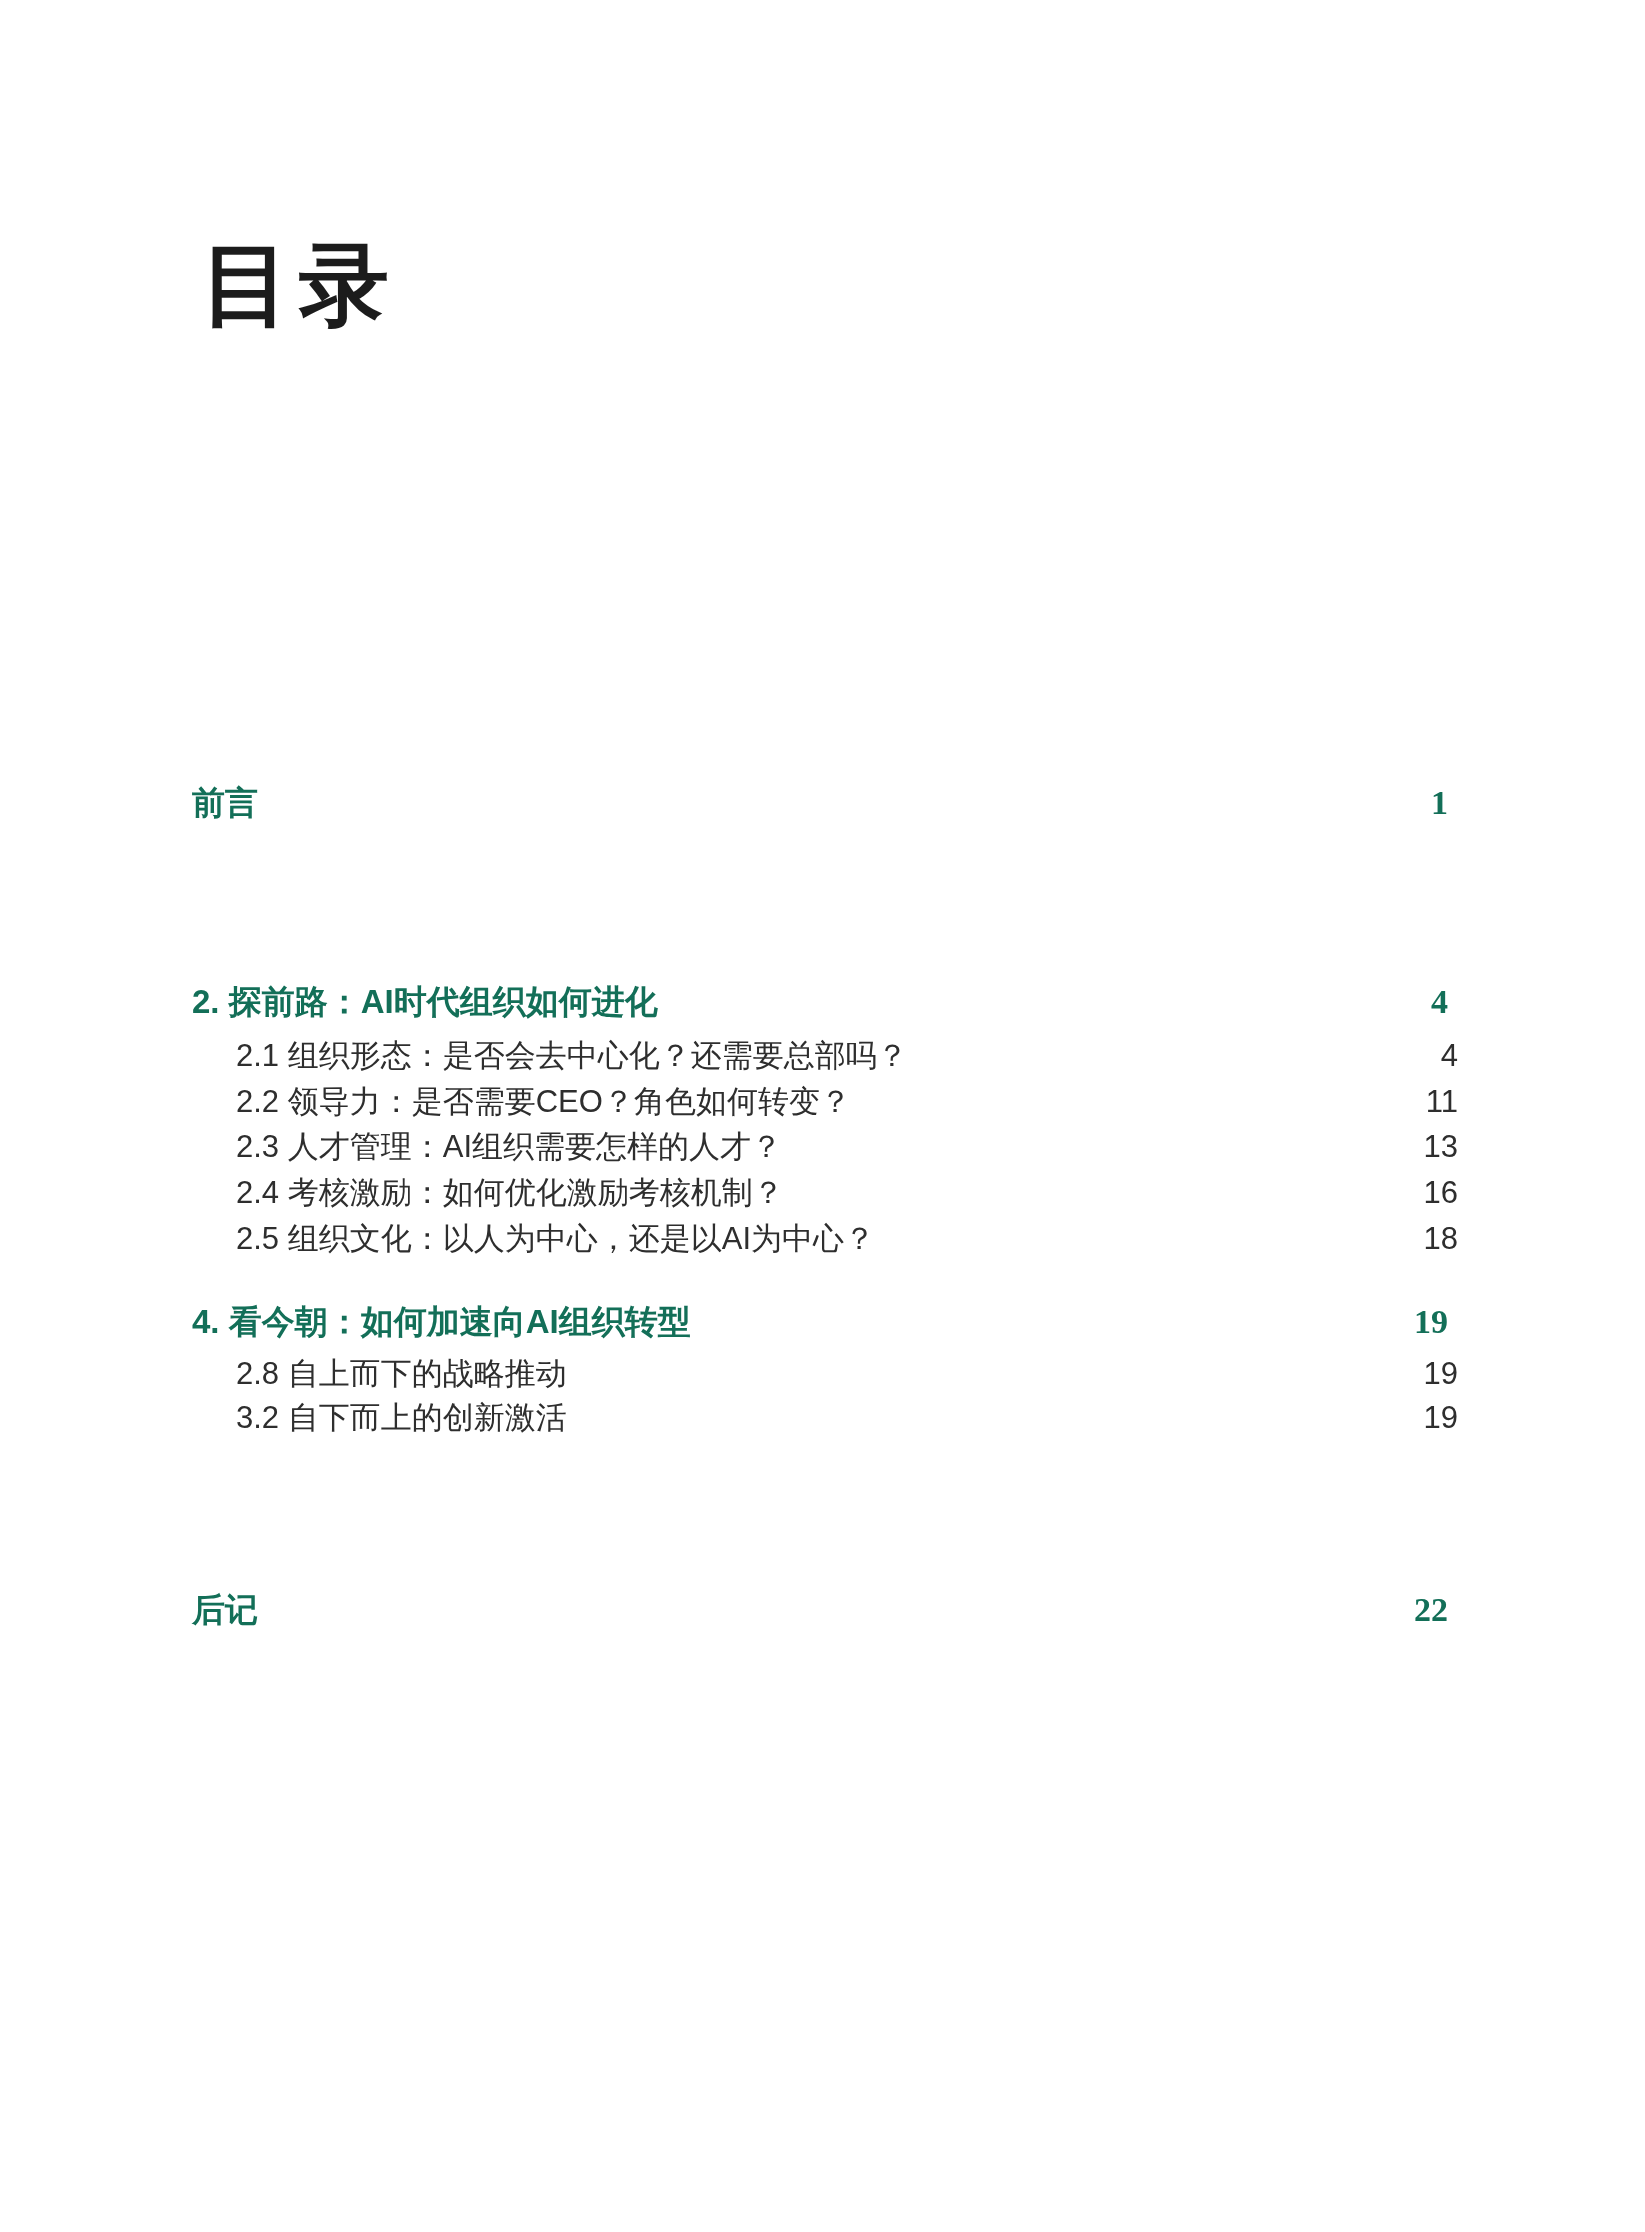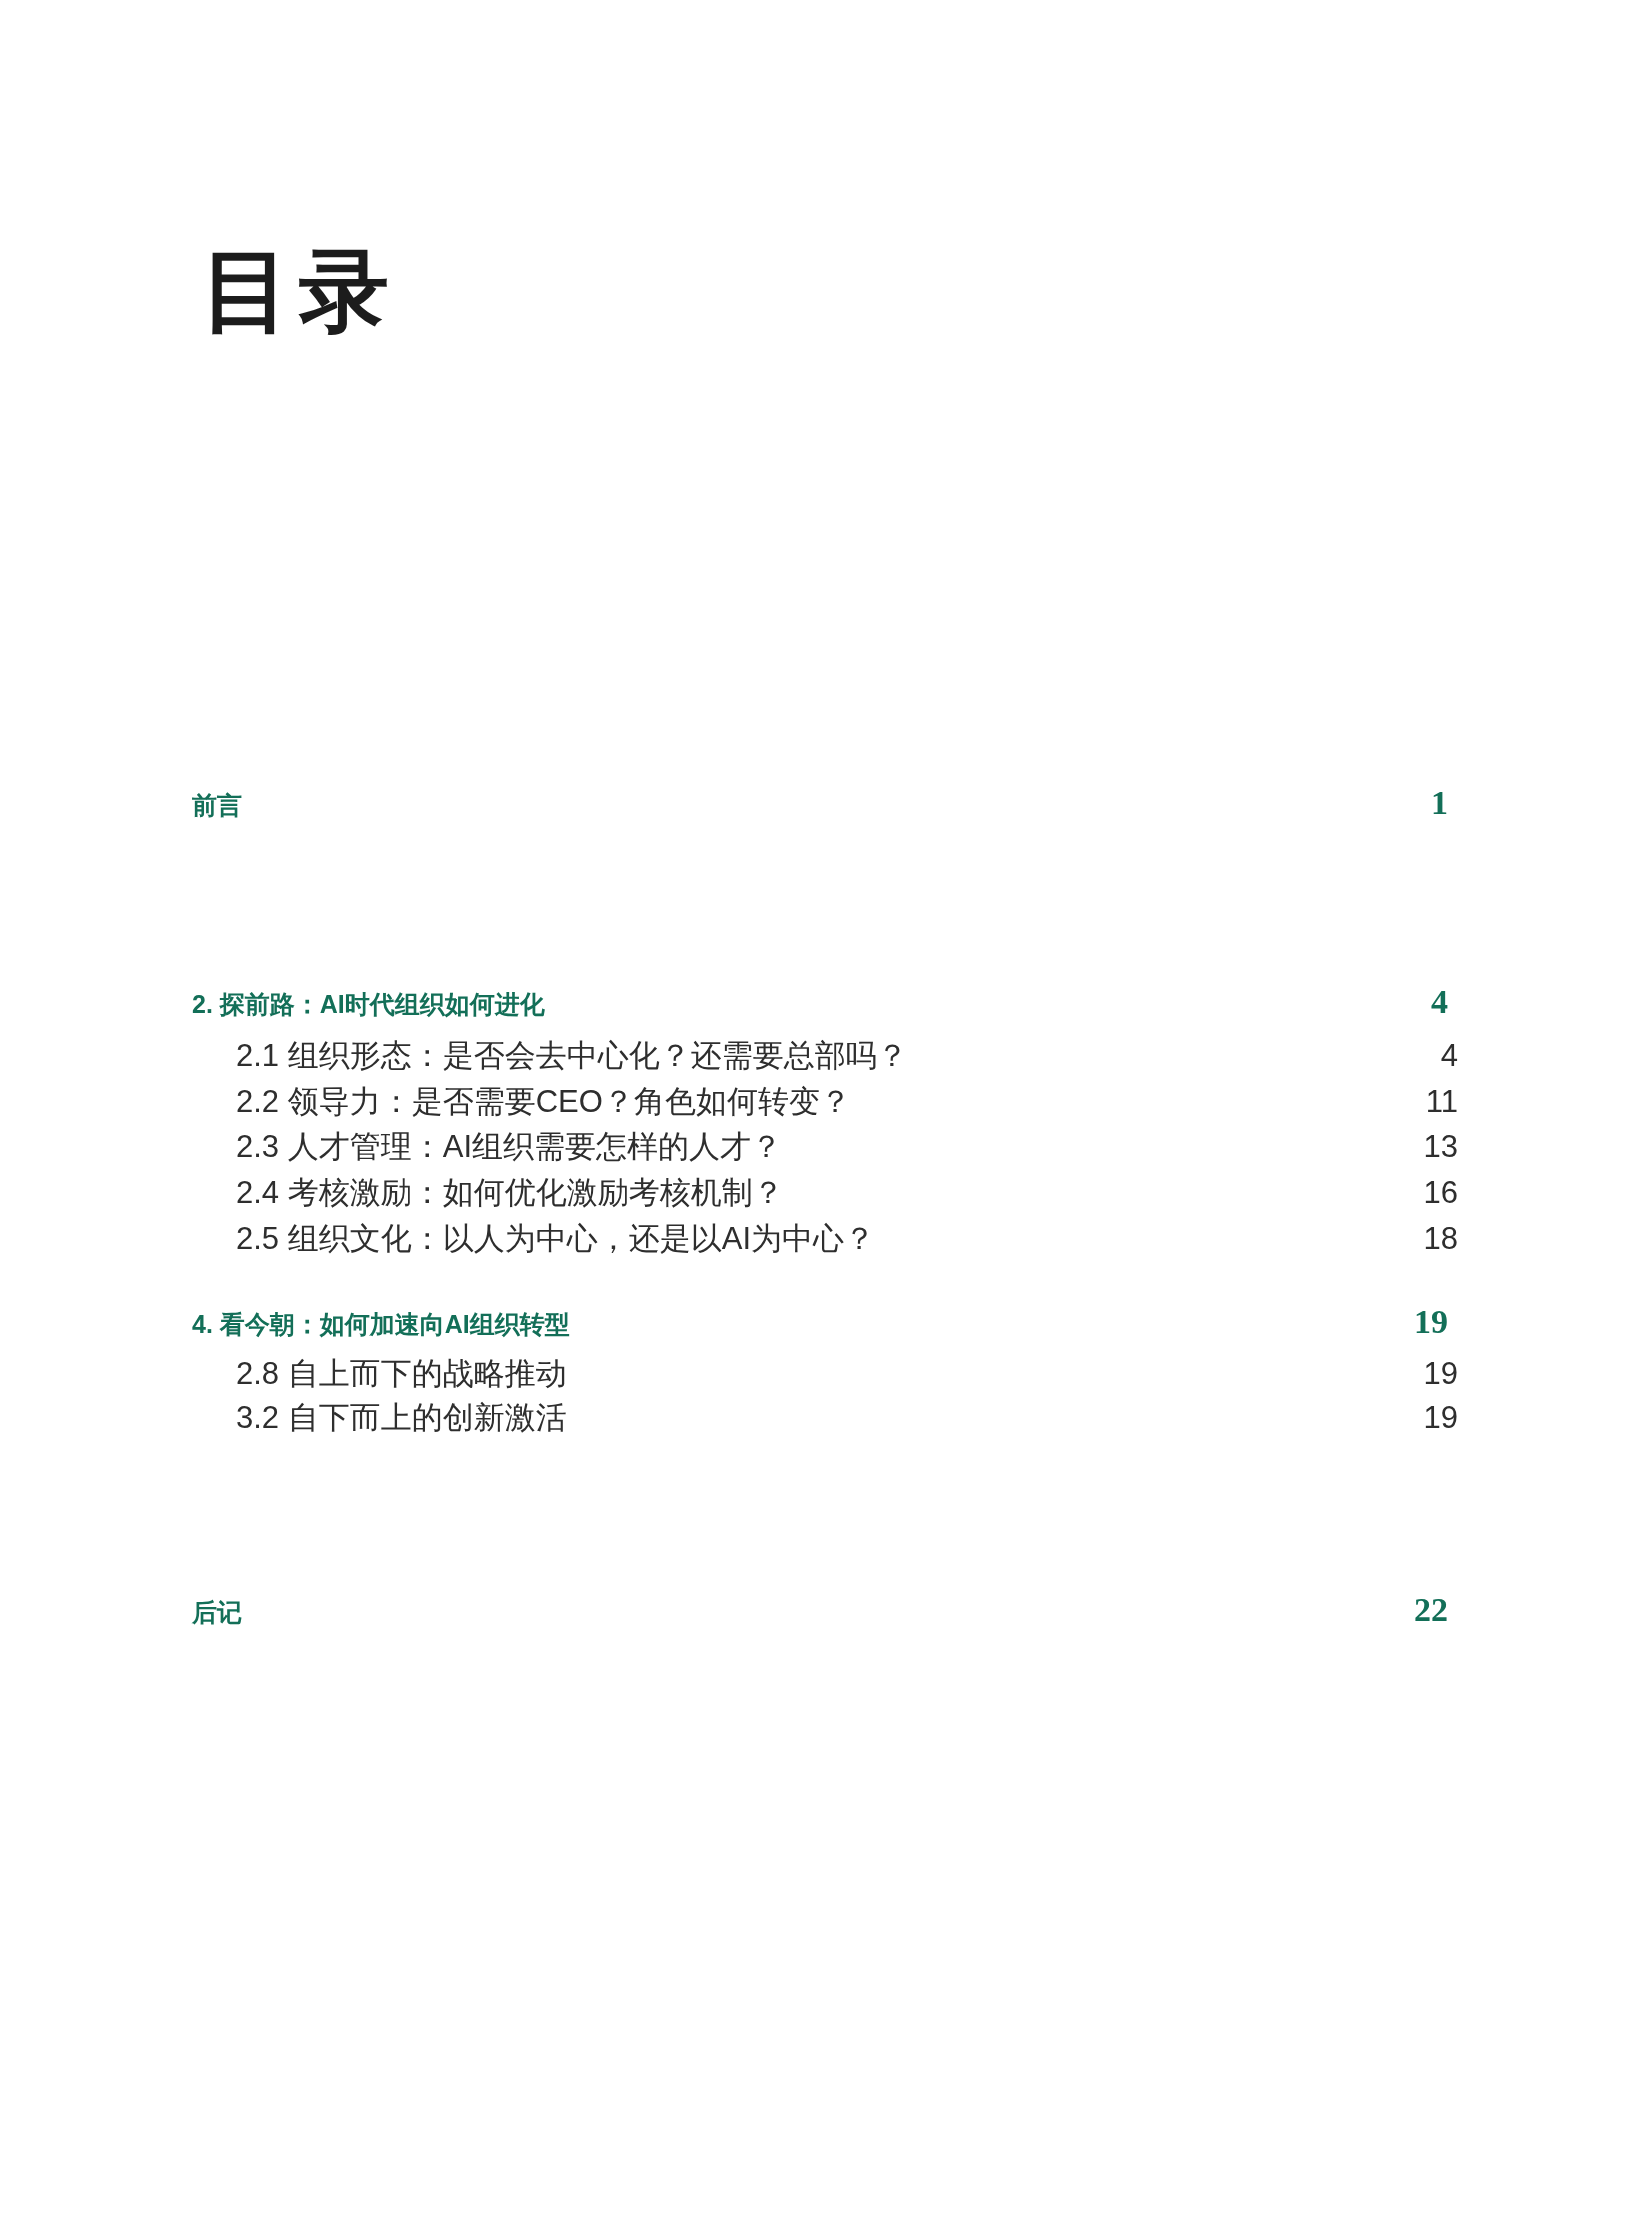--- a/index.html
+++ b/index.html
@@ -11,21 +11,21 @@
   }
   .page {
     position: relative;
     width: 1646px; height: 2233px;
     background: #ffffff;
     overflow: hidden;
   }
   .doc-title {
     position: absolute;
     left: 201px; top: 187px;
-    font-family: Liberation Serif, serif;
+    font-family: Liberation Mono, monospace;
     font-size: 90px;
     line-height: 1;
     font-weight: 700;
     color: var(--titletext);
     letter-spacing: 8px;
     white-space: nowrap;
   }
   .toc {
     position: absolute;
     left: 192px; top: 0;
@@ -41,21 +41,21 @@
     white-space: nowrap;
   }
   .toc-row.sub {
     left: 44px;
     width: calc(100% - 34px);
     align-items: center;
   }
   .toc-row.main .toc-label {
     color: var(--green);
     font-weight: 700;
-    font-size: 25px;
+    font-size: 33px;
   }
   .toc-row.main .toc-page {
     color: var(--green);
     font-weight: 700;
     font-size: 34px;
     font-family: "Liberation Serif", "DejaVu Serif", serif;
   }
   .toc-row.sub .toc-label {
     color: var(--subtext);
     font-weight: 400;

